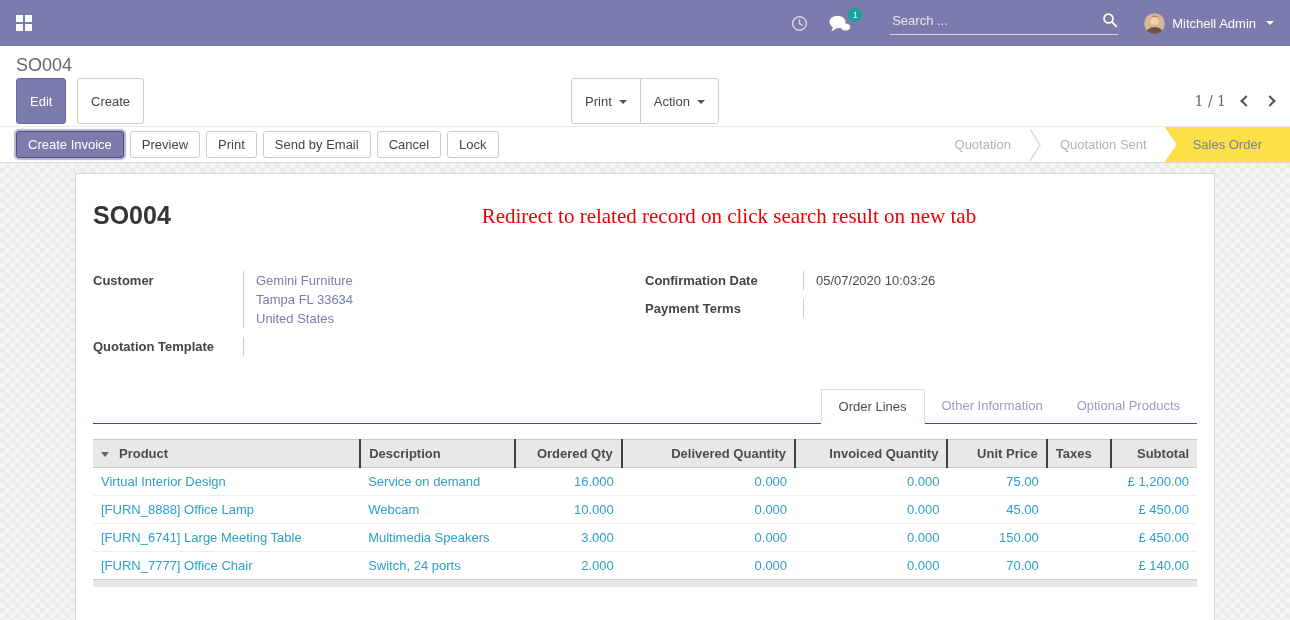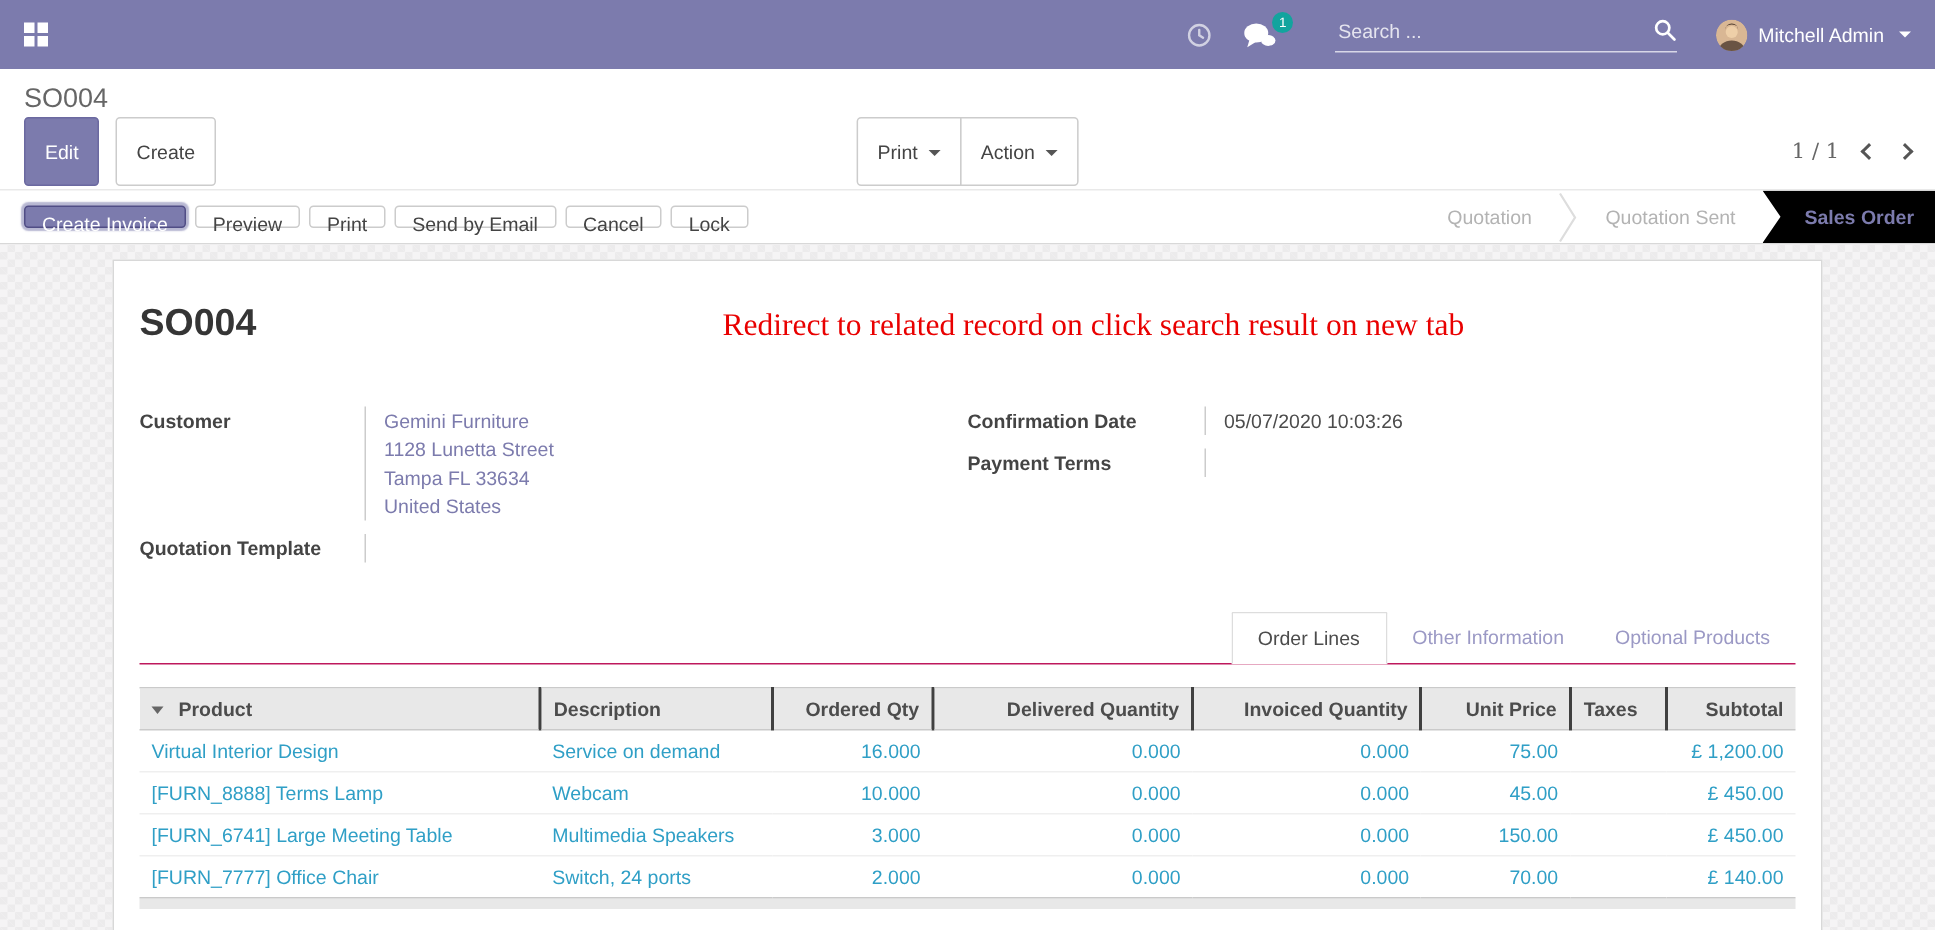--- a/index.html
+++ b/index.html
@@ -51,29 +51,29 @@
   .chev { display:inline-block; width:8px; height:8px; cursor:pointer; }
   .chev-left { border-left:2px solid #555; border-bottom:2px solid #555; transform:rotate(45deg); }
   .chev-right { border-right:2px solid #555; border-bottom:2px solid #555; transform:rotate(-45deg); }
 
   
   .statusbar {
     height:37px; background:#fff; border-top:1px solid #e9e9e9; border-bottom:1px solid #d8d8d8;
     display:flex; align-items:stretch; justify-content:space-between; padding-left:16px;
   }
   .sb-left { display:flex; align-items:center; gap:6px; }
-  .sb-left .btn { height:15px; padding:4px 11px; }
+  .sb-left .btn { height:27px; padding:4px 11px; }
   .btn-focus { border:1px solid #504d85; box-shadow:0 0 1px 2px rgba(124,123,173,.55); }
   .sb-states { display:flex; align-items:stretch; }
   .state { display:flex; align-items:center; padding:0 18px; color:#b3b3b3; cursor:pointer; }
   .state-sep { display:flex; align-items:center; }
   .state.active {
-    background:#000000; color:var(--accent); font-weight:bold;
+    background:#fde047; color:var(--accent); font-weight:normal;
     clip-path:polygon(0 0, 100% 0, 100% 100%, 0 100%, 12px 50%);
-    padding-left:28px; padding-right:14px;
+    padding-left:28px; padding-right:28px;
   }
 
   
   .content {
     height:459px; padding-top:10px;
     background-color:#f5f4f5;
     background-image:
       linear-gradient(45deg,#ecebec 25%,transparent 25%,transparent 75%,#ecebec 75%),
       linear-gradient(45deg,#ecebec 25%,transparent 25%,transparent 75%,#ecebec 75%);
     background-size:10px 10px; background-position:0 0,5px 5px;
@@ -207,21 +207,20 @@
       <h1 class="sheet-title">SO004</h1>
       <div class="annotation">Redirect to related record on click search result on new tab</div>
     </div>
 
     <div class="field-groups">
       <div class="fg fg-left">
         <div class="field-row">
           <div class="field-label">Customer</div>
           <div class="field-value link-purple">
             <div>Gemini Furniture</div>
-            <div>1128 Lunetta Street</div>
             <div>Tampa FL 33634</div>
             <div>United States</div>
           </div>
         </div>
         <div class="field-row">
           <div class="field-label">Quotation Template</div>
           <div class="field-value"></div>
         </div>
       </div>
       <div class="fg fg-right">
@@ -271,21 +270,21 @@
             <td>Virtual Interior Design</td>
             <td>Service on demand</td>
             <td class="num">16.000</td>
             <td class="num">0.000</td>
             <td class="num">0.000</td>
             <td class="num">75.00</td>
             <td></td>
             <td class="num">£ 1,200.00</td>
           </tr>
           <tr>
-            <td>[FURN_8888] Terms Lamp</td>
+            <td>[FURN_8888] Office Lamp</td>
             <td>Webcam</td>
             <td class="num">10.000</td>
             <td class="num">0.000</td>
             <td class="num">0.000</td>
             <td class="num">45.00</td>
             <td></td>
             <td class="num">£ 450.00</td>
           </tr>
           <tr>
             <td>[FURN_6741] Large Meeting Table</td>

